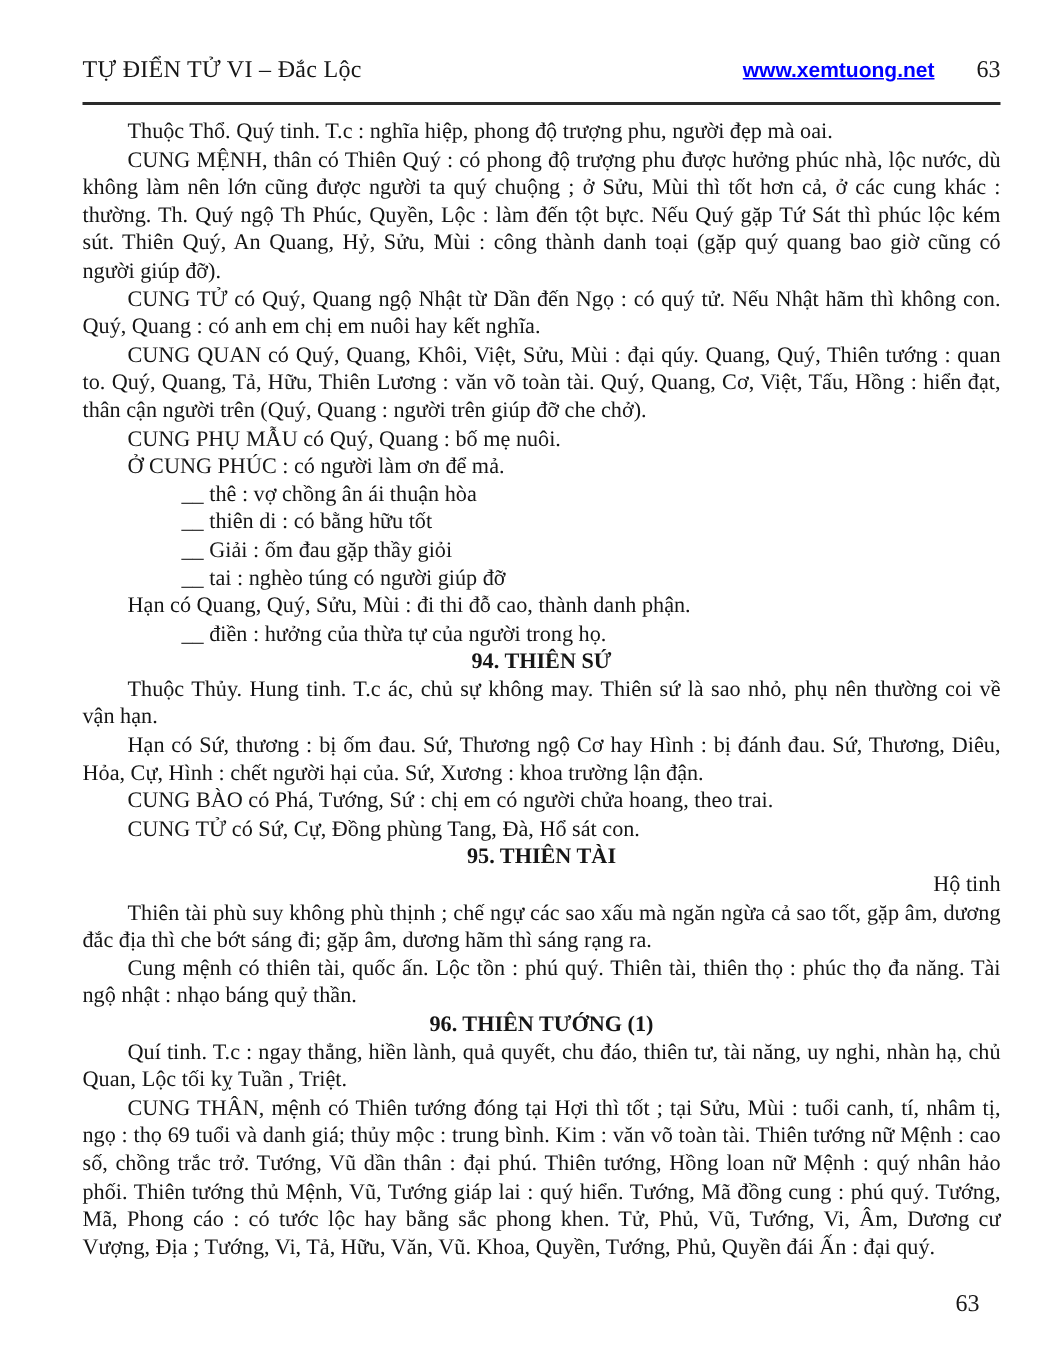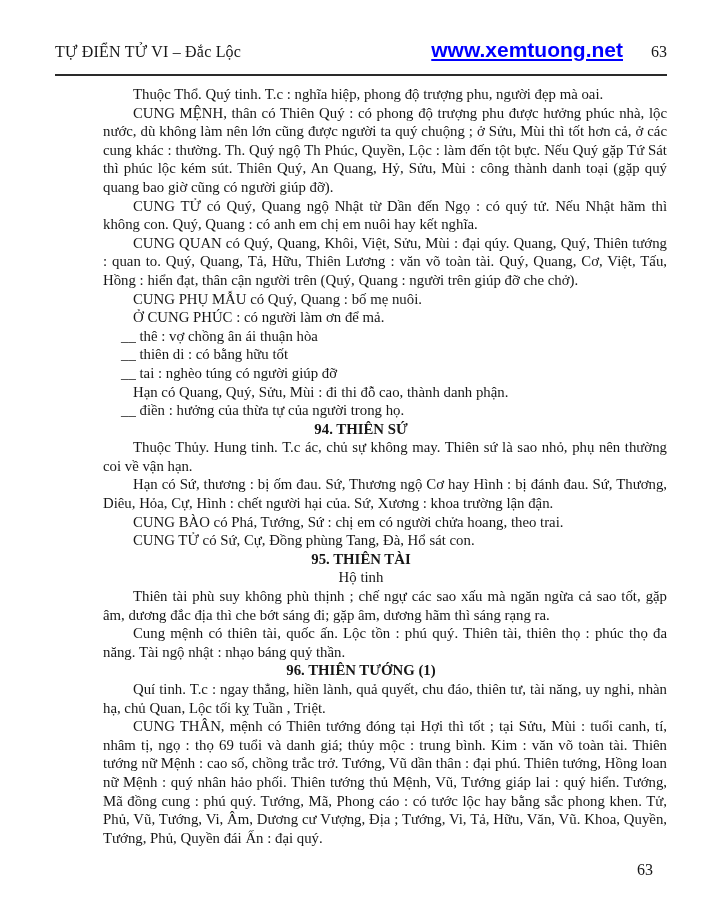--- a/index.html
+++ b/index.html
@@ -32,45 +32,44 @@
     text-align: center;
   }
   .header-right {
     display: flex;
     align-items: baseline;
     gap: 28px;
   }
   .header-url {
     font-family: "Liberation Sans", "DejaVu Sans", sans-serif;
     font-weight: bold;
-    font-size: 21px;
+    font-size: 14px;
     color: #0000ff;
     text-decoration: underline;
     cursor: pointer;
   }
   .header-page {
     font-size: 16px;
   }
   .body-text {
     margin-top: 9px;
     font-size: 14.8px;
     line-height: 18.6px;
   }
   .block { margin: 0; }
   .paragraph {
     text-align: justify;
     text-indent: 30px;
-    margin-left: 48px;
   }
   .section-heading {
     text-align: center;
     font-weight: bold;
   }
   .section-subtitle {
-    text-align: center;
+    text-align: right;
   }
   .list-item {
     padding-left: 66px;
     text-align: left;
   }
   .footer-page {
     position: absolute;
     right: 52px;
     bottom: 34px;
     font-size: 16px;
@@ -91,20 +90,21 @@
 
   <div class="body-text">
       <div class="block paragraph">Thuộc Thổ. Quý tinh. T.c : nghĩa hiệp, phong độ trượng phu, người đẹp mà oai.</div>
       <div class="block paragraph">CUNG MỆNH, thân có Thiên Quý : có phong độ trượng phu được hưởng phúc nhà, lộc nước, dù không làm nên lớn cũng được người ta quý chuộng ; ở Sửu, Mùi thì tốt hơn cả, ở các cung khác : thường. Th. Quý ngộ Th Phúc, Quyền, Lộc : làm đến tột bực. Nếu Quý gặp Tứ Sát thì phúc lộc kém sút. Thiên Quý, An Quang, Hỷ, Sửu, Mùi : công thành danh toại (gặp quý quang bao giờ cũng có người giúp đỡ).</div>
       <div class="block paragraph">CUNG TỬ có Quý, Quang ngộ Nhật từ Dần đến Ngọ : có quý tử. Nếu Nhật hãm thì không con. Quý, Quang : có anh em chị em nuôi hay kết nghĩa.</div>
       <div class="block paragraph">CUNG QUAN có Quý, Quang, Khôi, Việt, Sửu, Mùi : đại qúy. Quang, Quý, Thiên tướng : quan to. Quý, Quang, Tả, Hữu, Thiên Lương : văn võ toàn tài. Quý, Quang, Cơ, Việt, Tấu, Hồng : hiển đạt, thân cận người trên (Quý, Quang : người trên giúp đỡ che chở).</div>
       <div class="block paragraph">CUNG PHỤ MẪU có Quý, Quang : bố mẹ nuôi.</div>
       <div class="block paragraph">Ở CUNG PHÚC : có người làm ơn để mả.</div>
       <div class="block list-item">__ thê : vợ chồng ân ái thuận hòa</div>
       <div class="block list-item">__ thiên di : có bằng hữu tốt</div>
+      <div class="block list-item">__ Giải : ốm đau gặp thầy giỏi</div>
       <div class="block list-item">__ tai : nghèo túng có người giúp đỡ</div>
       <div class="block paragraph">Hạn có Quang, Quý, Sửu, Mùi : đi thi đỗ cao, thành danh phận.</div>
       <div class="block list-item">__ điền : hưởng của thừa tự của người trong họ.</div>
       <div class="block section-heading">94. THIÊN SỨ</div>
       <div class="block paragraph">Thuộc Thủy. Hung tinh. T.c ác, chủ sự không may. Thiên sứ là sao nhỏ, phụ nên thường coi về vận hạn.</div>
       <div class="block paragraph">Hạn có Sứ, thương : bị ốm đau. Sứ, Thương ngộ Cơ hay Hình : bị đánh đau. Sứ, Thương, Diêu, Hỏa, Cự, Hình : chết người hại của. Sứ, Xương : khoa trường lận đận.</div>
       <div class="block paragraph">CUNG BÀO có Phá, Tướng, Sứ : chị em có người chửa hoang, theo trai.</div>
       <div class="block paragraph">CUNG TỬ có Sứ, Cự, Đồng phùng Tang, Đà, Hổ sát con.</div>
       <div class="block section-heading">95. THIÊN TÀI</div>
       <div class="block section-subtitle">Hộ tinh</div>

